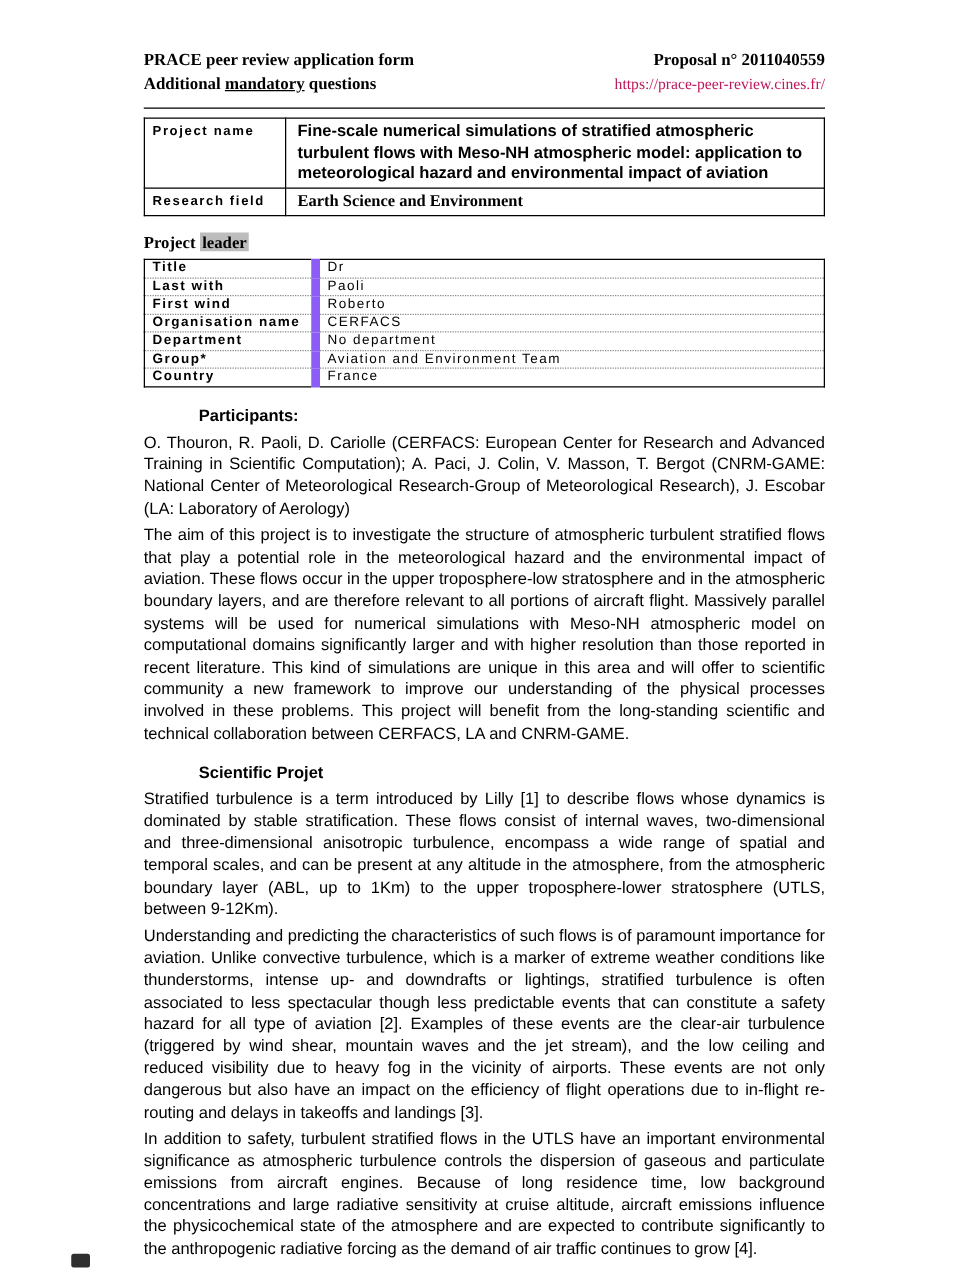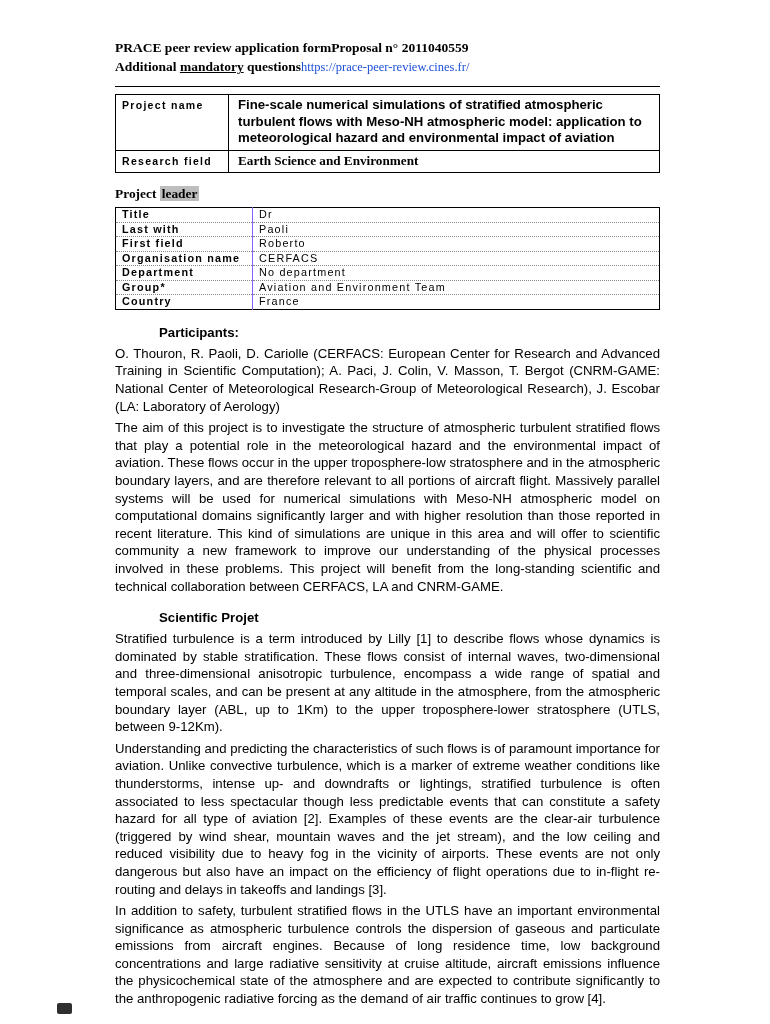--- a/index.html
+++ b/index.html
@@ -5,44 +5,44 @@
   * { margin:0; padding:0; box-sizing:border-box; }
   html,body { background:#ffffff; }
   body { width:770px; height:1024px; position:relative; overflow:hidden; }
   .page {
     position:absolute; inset:0;
     padding:38px 110px 0 115px;
     background:#fff; color:#000;
     font-family:"Liberation Sans", sans-serif;
   }
   
-  .hrow { display:flex; align-items:baseline; line-height:19px; }
+  .hrow { display:flex; justify-content:space-between; align-items:baseline; line-height:19px; }
   .bold-serif { font-family:"Liberation Serif", serif; font-weight:bold; font-size:13.5px; }
-  .url { font-family:"Liberation Serif", serif; font-weight:normal; font-size:12.5px; color:#1d4ed8; text-decoration:none; }
+  .url { font-family:"Liberation Serif", serif; font-weight:normal; font-size:12.5px; color:#be185d; text-decoration:none; }
   .u { text-decoration:underline; }
   .rule { border:none; border-top:1.5px solid #000; margin:9px 0 7px; }
   
   table { border-collapse:collapse; width:100%; table-layout:fixed; }
   .ptable { border:1px solid #000; }
   .ptable td { border:1px solid #000; vertical-align:top; }
   .lbl {
     font-weight:bold; font-size:10.5px; letter-spacing:1.3px;
     padding:4px 6px 2px 6px;
   }
   .ptable .lbl { width:113px; }
   .ptable .val { padding:2px 9px 3px 9px; font-size:13.2px; line-height:16.6px;font-weight:bold; }
   .val-serif { font-family:"Liberation Serif", serif; font-weight:bold; font-size:13.8px; }
   
   .leader-heading { font-weight:bold; font-size:13.4px; margin:13px 0 5px;font-family:Liberation Serif, serif; }
   .hl { background:#bdbdbd; padding:0 2px; }
   
   .ltable { border:1px solid #000; }
   .ltable td { font-size:10.8px; letter-spacing:1.2px; padding:1px 6px; line-height:11.5px; vertical-align:top; }
   .ltable tr:not(:last-child) td { border-bottom:1px dotted #888; }
-  .ltable .lbl2 { width:137px; font-weight:bold; border-right:1px solid #8b5cf6; }
+  .ltable .lbl2 { width:137px; font-weight:bold; border-right:7px solid #8b5cf6; }
   
   .section-heading { font-weight:bold; font-size:13.2px; margin:15px 0 5px;padding-left:44px; }
   p.body { font-size:13.2px; line-height:17.6px; text-align:justify; margin:0; }
   p.body + p.body { margin-top:4px; }
   
   .artifact { position:absolute; left:57px; top:1003px; width:15px; height:11px; background:#2f2f2f; border-radius:2px; }
 </style>
 </head>
 <body>
 
@@ -80,21 +80,21 @@
     <tbody>
         <tr>
       <td class="lbl2">Title</td>
       <td>Dr</td>
     </tr>
     <tr>
       <td class="lbl2">Last with</td>
       <td>Paoli</td>
     </tr>
     <tr>
-      <td class="lbl2">First field</td>
+      <td class="lbl2">First wind</td>
       <td>Roberto</td>
     </tr>
     <tr>
       <td class="lbl2">Organisation name</td>
       <td>CERFACS</td>
     </tr>
     <tr>
       <td class="lbl2">Department</td>
       <td>No department</td>
     </tr>

